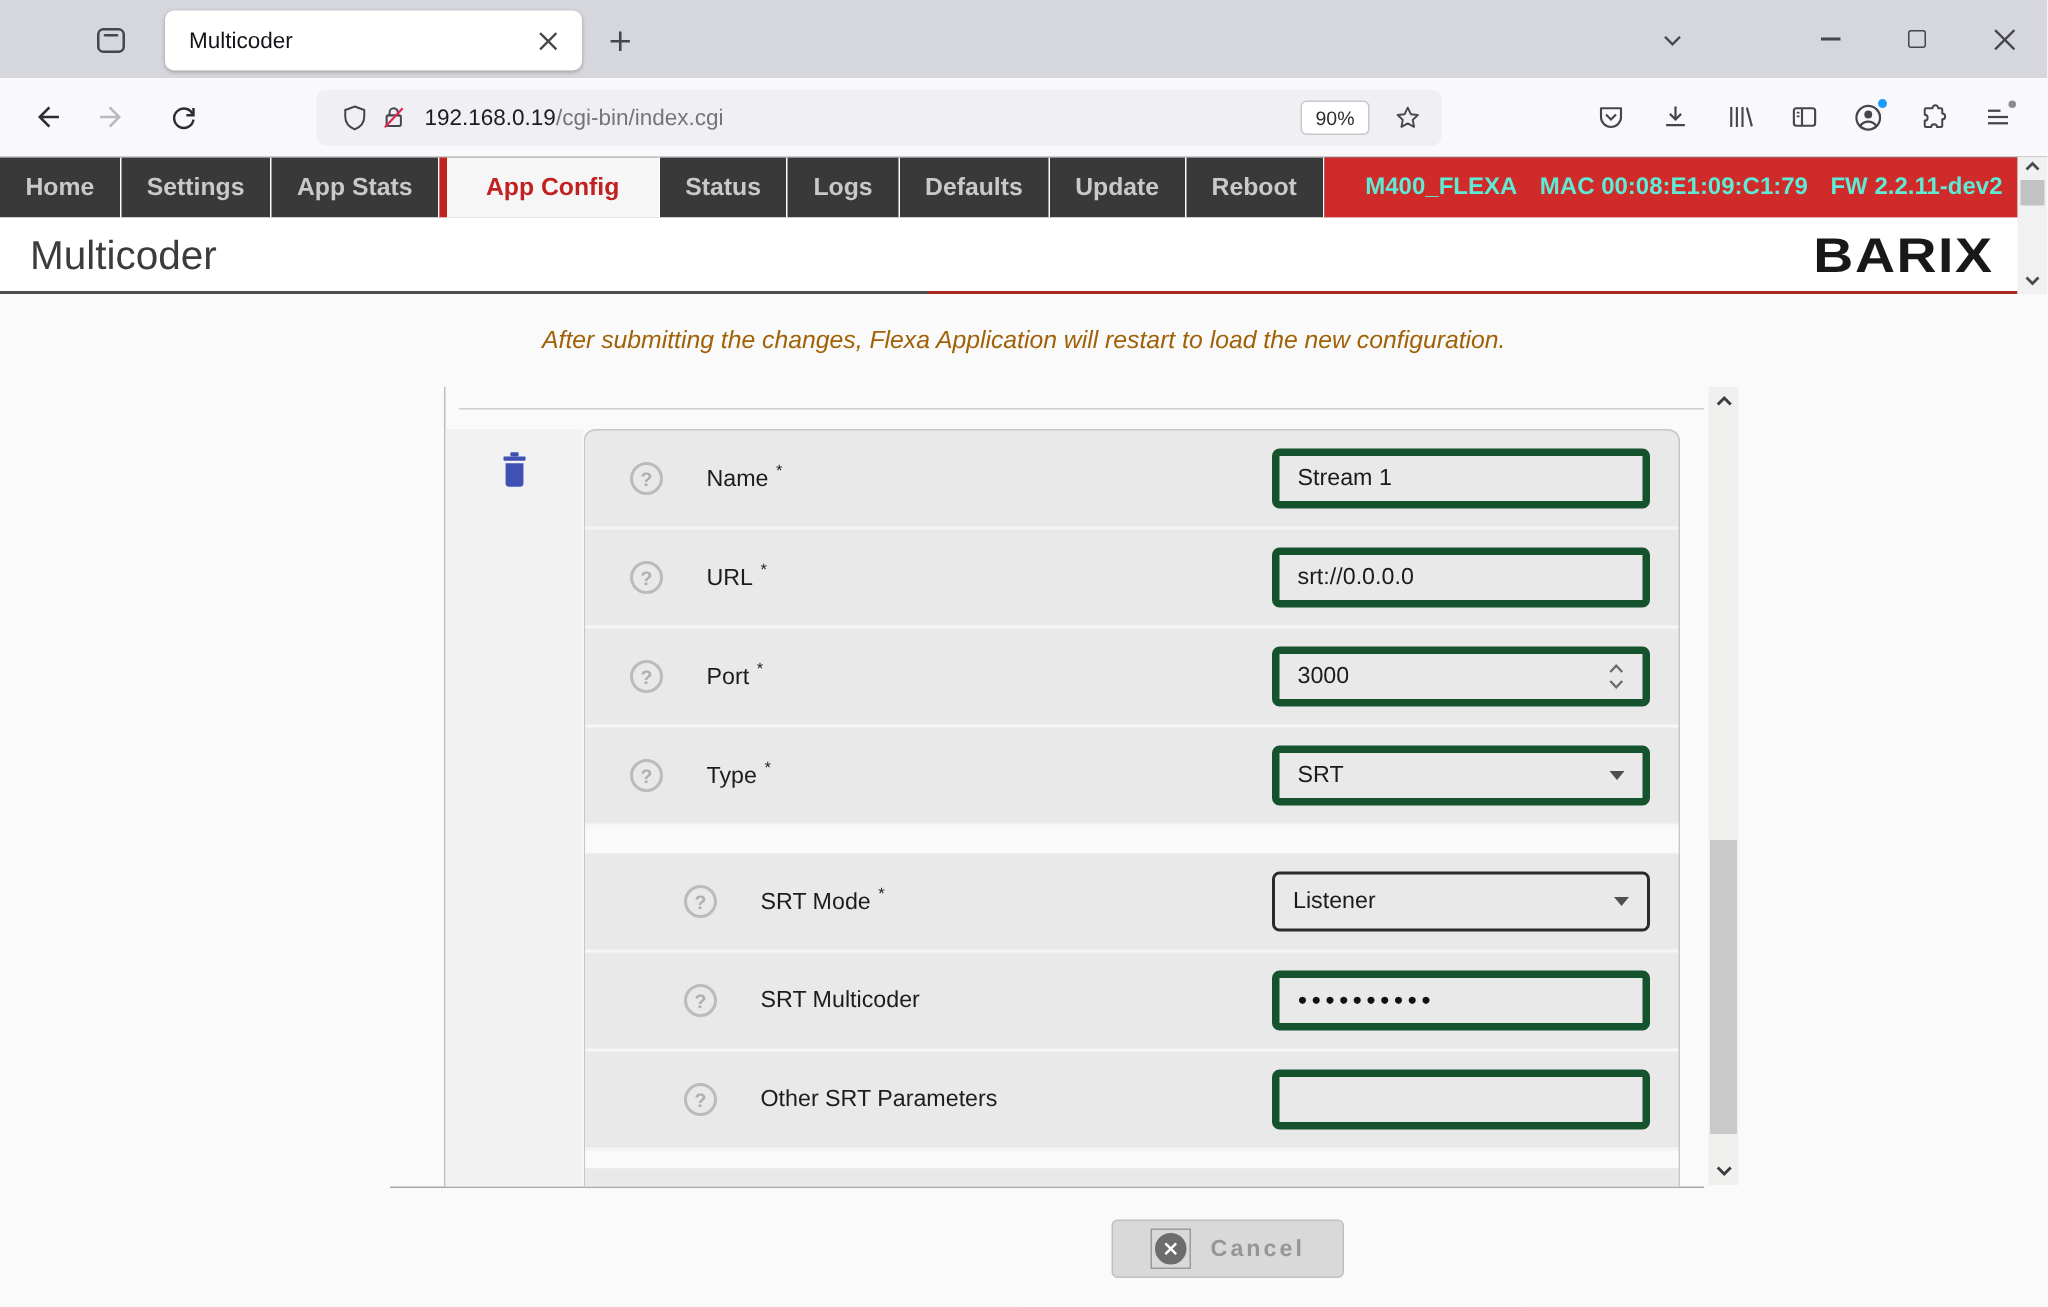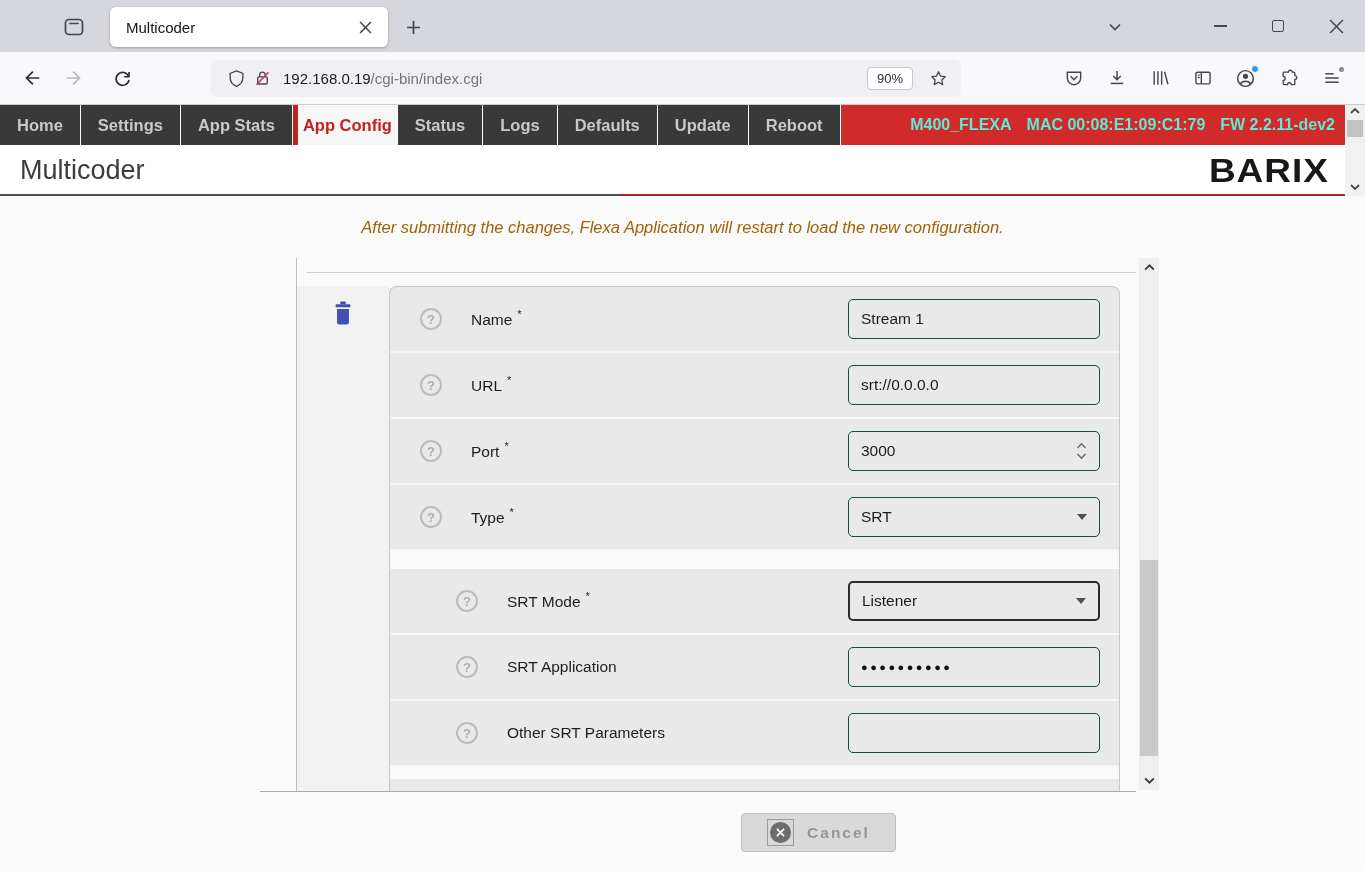--- a/index.html
+++ b/index.html
@@ -44,21 +44,21 @@
   .toolbar-right { margin-left:auto; display:flex; align-items:center; margin-right:12px; }
   .toolbar-right .ticon { width:43px; height:36px; display:flex; align-items:center; justify-content:center; border-radius:4px; position:relative; }
   .blue-dot { position:absolute; top:5px; right:8px; width:8px; height:8px; border-radius:50%; background:#1f9bff; border:1.5px solid #f9f9fb; }
   .gray-dot { position:absolute; top:7px; right:9px; width:5px; height:5px; border-radius:50%; background:#8b8b92; }
 
   
   .frame-top { position:absolute; top:105px; left:0; right:0; height:65px; }
   .navbar { display:flex; height:40px; background:#3a393a; margin-right:20px; }
   .nav-tab { display:flex; align-items:center; padding:0 17px; font-size:16.5px; font-weight:700; color:#c9c9c9;
              border-right:1px solid #fbfbfb; white-space:nowrap; cursor:pointer; }
-  .nav-tab.active { background:#f6f6f6; color:#c22121; border-left:5px solid #c22121; padding:0 5px; }
+  .nav-tab.active { background:#f6f6f6; color:#c22121; border-left:5px solid #c22121; padding:0 26px; }
   .banner { flex:1; background:#d02a2a; color:#5eead4; display:flex; align-items:center; justify-content:flex-end;
             gap:15px; font-weight:700; font-size:16px; padding-right:10px; white-space:nowrap; overflow:hidden; }
   .pageheader { height:51px; background:#fff; margin-right:20px; display:flex; align-items:center; position:relative; }
   .page-title { font-size:27px; color:#3c3c3c; margin-left:20px; }
   .brand { margin-left:auto; margin-right:16px; font-weight:800; font-size:37px; letter-spacing:1px; color:#181818;
            transform:scaleY(.88); }
   .pageheader::after { content:''; position:absolute; left:0; right:0; bottom:0; height:2px;
            background:linear-gradient(to right, #4e4e4e 0 46%, #a8281f 46% 100%); }
   .frame-scrollbar { position:absolute; top:0; right:0; width:20px; height:91px; background:#f1f1f2;
            display:flex; flex-direction:column; align-items:center; }
@@ -79,21 +79,21 @@
   .card { flex:1; background:#e9e9e9; border:1px solid #c6c6c6; border-bottom:none; border-radius:8px 8px 0 0;
           display:flex; flex-direction:column; overflow:hidden; }
 
   .field-row { height:66px; flex:0 0 auto; display:flex; align-items:center; padding:0 19px 0 30px;
                border-bottom:2px solid #f6f6f6; }
   .field-row.indent { padding-left:66px; }
   .help-icon { width:22px; height:22px; border:2px solid #bbbbbb; border-radius:50%; color:#aeaeae;
                font-size:13px; font-weight:700; display:flex; align-items:center; justify-content:center; flex:0 0 auto; cursor:pointer; }
   .field-label { margin-left:29px; font-size:15.5px; color:#1d1d1d; white-space:nowrap; }
   .req { font-size:11px; margin-left:5px; position:relative; top:-1px; color:#1d1d1d; }
-  .field-input { margin-left:auto; width:252px; height:40px; border:1px solid #14532d; border-radius:5px;
+  .field-input { margin-left:auto; width:252px; height:40px; border:5px solid #14532d; border-radius:5px;
                  display:flex; align-items:center; padding:0 12px; font-size:15.5px; color:#1b1b1b; cursor:text; }
   .field-input.focused { border:2px solid #2b2b2b; }
   .field-input .val { white-space:nowrap; overflow:hidden; }
   .field-input.pwd .val { font-size:11px; letter-spacing:2.5px; font-weight:700; color:#111; }
   .adorn { margin-left:auto; display:flex; align-items:center; padding-left:6px; }
   .caret { width:0; height:0; border-left:5.5px solid transparent; border-right:5.5px solid transparent;
            border-top:6.5px solid #4f4f4f; display:block; }
   .row-gap { height:18px; background:#fafafa; flex:0 0 auto; margin:0 -1px; }
   .row-gap.small { height:12px; }
   .card-filler { flex:1; background:#e9e9e9; }
@@ -340,21 +340,21 @@
     <span class="field-label"><span class="lbl">SRT Mode</span><sup class="req">*</sup></span>
     <div class="field-input focused">
       <span class="val">Listener</span>
       <span class="adorn">
                   <span class="caret"></span>
                 </span>
     </div>
   </div>
             <div class="field-row indent">
     <span class="help-icon">?</span>
-    <span class="field-label"><span class="lbl">SRT Application</span></span>
+    <span class="field-label"><span class="lbl">SRT Multicoder</span></span>
     <div class="field-input pwd">
       <span class="val">●●●●●●●●●●</span>
 
     </div>
   </div>
             <div class="field-row indent">
     <span class="help-icon">?</span>
     <span class="field-label"><span class="lbl">Other SRT Parameters</span></span>
     <div class="field-input">
       <span class="val"></span>

